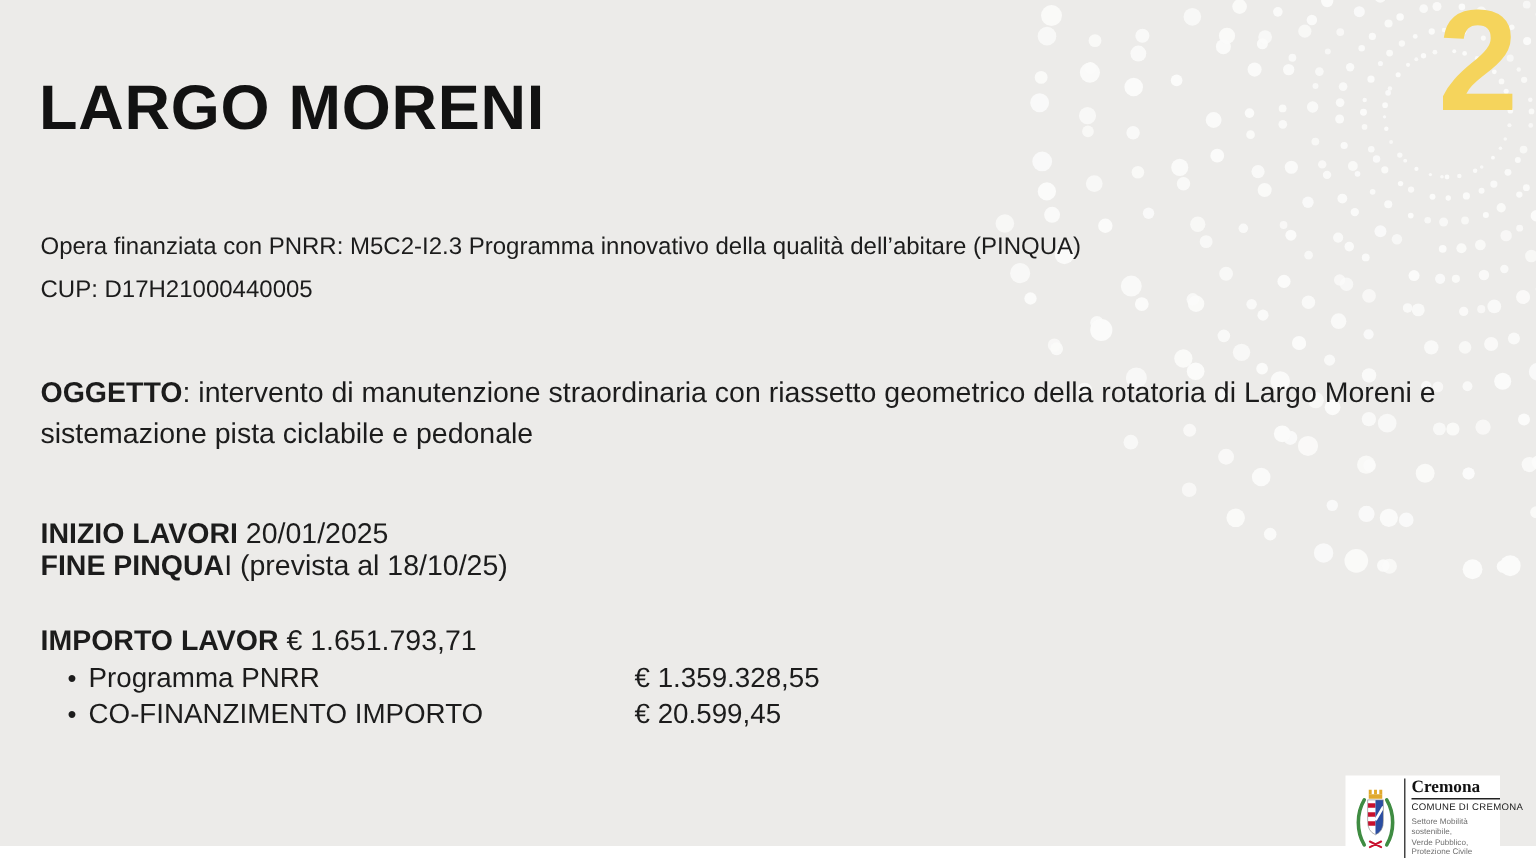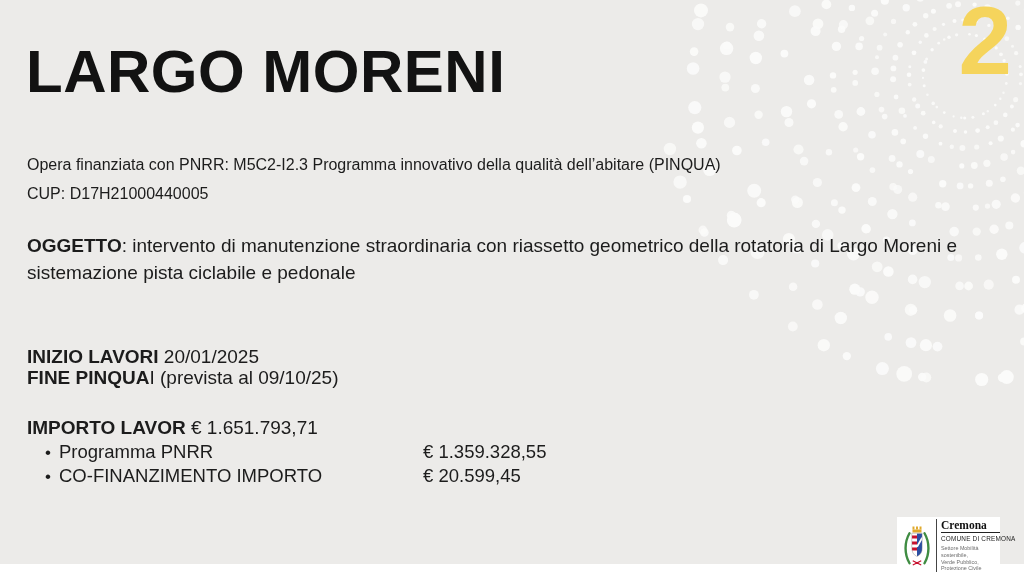--- a/index.html
+++ b/index.html
@@ -32,21 +32,21 @@
     font-weight: 800;
     line-height: 1.15;
     color: var(--accent-yellow, #f5d45c);
     letter-spacing: 0px;
   }
   .title {
     position: absolute;
     top: 48px;
     left: 26px;
     margin: 0;
-    font-size: 60px;
+    font-size: 42px;
     line-height: 48px;
     font-weight: 800;
     letter-spacing: 0.5px;
     color: #121212;
     white-space: nowrap;
   }
   .intro {
     position: absolute;
     top: 150px;
     left: 27px;
@@ -55,21 +55,21 @@
     white-space: nowrap;
   }
   .para {
     position: absolute;
     left: 27px;
     margin: 0;
     font-size: 19px;
     line-height: 27px;
   }
   .para b { font-weight: 700; }
-  .oggetto { top: 232px; width: 935px; }
+  .oggetto { top: 249px; width: 935px; }
   .inizio  { top: 318px; white-space: nowrap; margin-top: 25px; }
   .fine    { top: 364px; white-space: nowrap; }
   .importo { top: 414px; white-space: nowrap; }
   .breakdown {
     position: absolute;
     top: 440px;
     left: 45px;
     width: 560px;
     font-size: 18.5px;
   }
@@ -422,21 +422,21 @@
 
   <div class="intro">
     <div>Opera finanziata con PNRR: M5C2-I2.3 Programma innovativo della qualità dell’abitare (PINQUA)</div>
     <div>CUP: D17H21000440005</div>
   </div>
 
   <p class="para oggetto"><b>OGGETTO</b><span>: intervento di manutenzione straordinaria con riassetto geometrico della rotatoria di Largo Moreni e sistemazione pista ciclabile e pedonale</span></p>
 
   <p class="para inizio"><b>INIZIO LAVORI</b><span> 20/01/2025</span></p>
 
-  <p class="para fine"><b>FINE PINQUA</b><span>I (prevista al 09/10/25)</span></p>
+  <p class="para fine"><b>FINE PINQUA</b><span>I (prevista al 18/10/25)</span></p>
 
   <p class="para importo"><b>IMPORTO LAVOR</b><span> € 1.651.793,71</span></p>
 
   <div class="breakdown">
     <div class="breakdown-row">
       <span class="bullet">•</span><span>Programma PNRR</span>
       <span class="amount">€ 1.359.328,55</span>
     </div>
     <div class="breakdown-row">
       <span class="bullet">•</span><span>CO-FINANZIMENTO IMPORTO</span>

